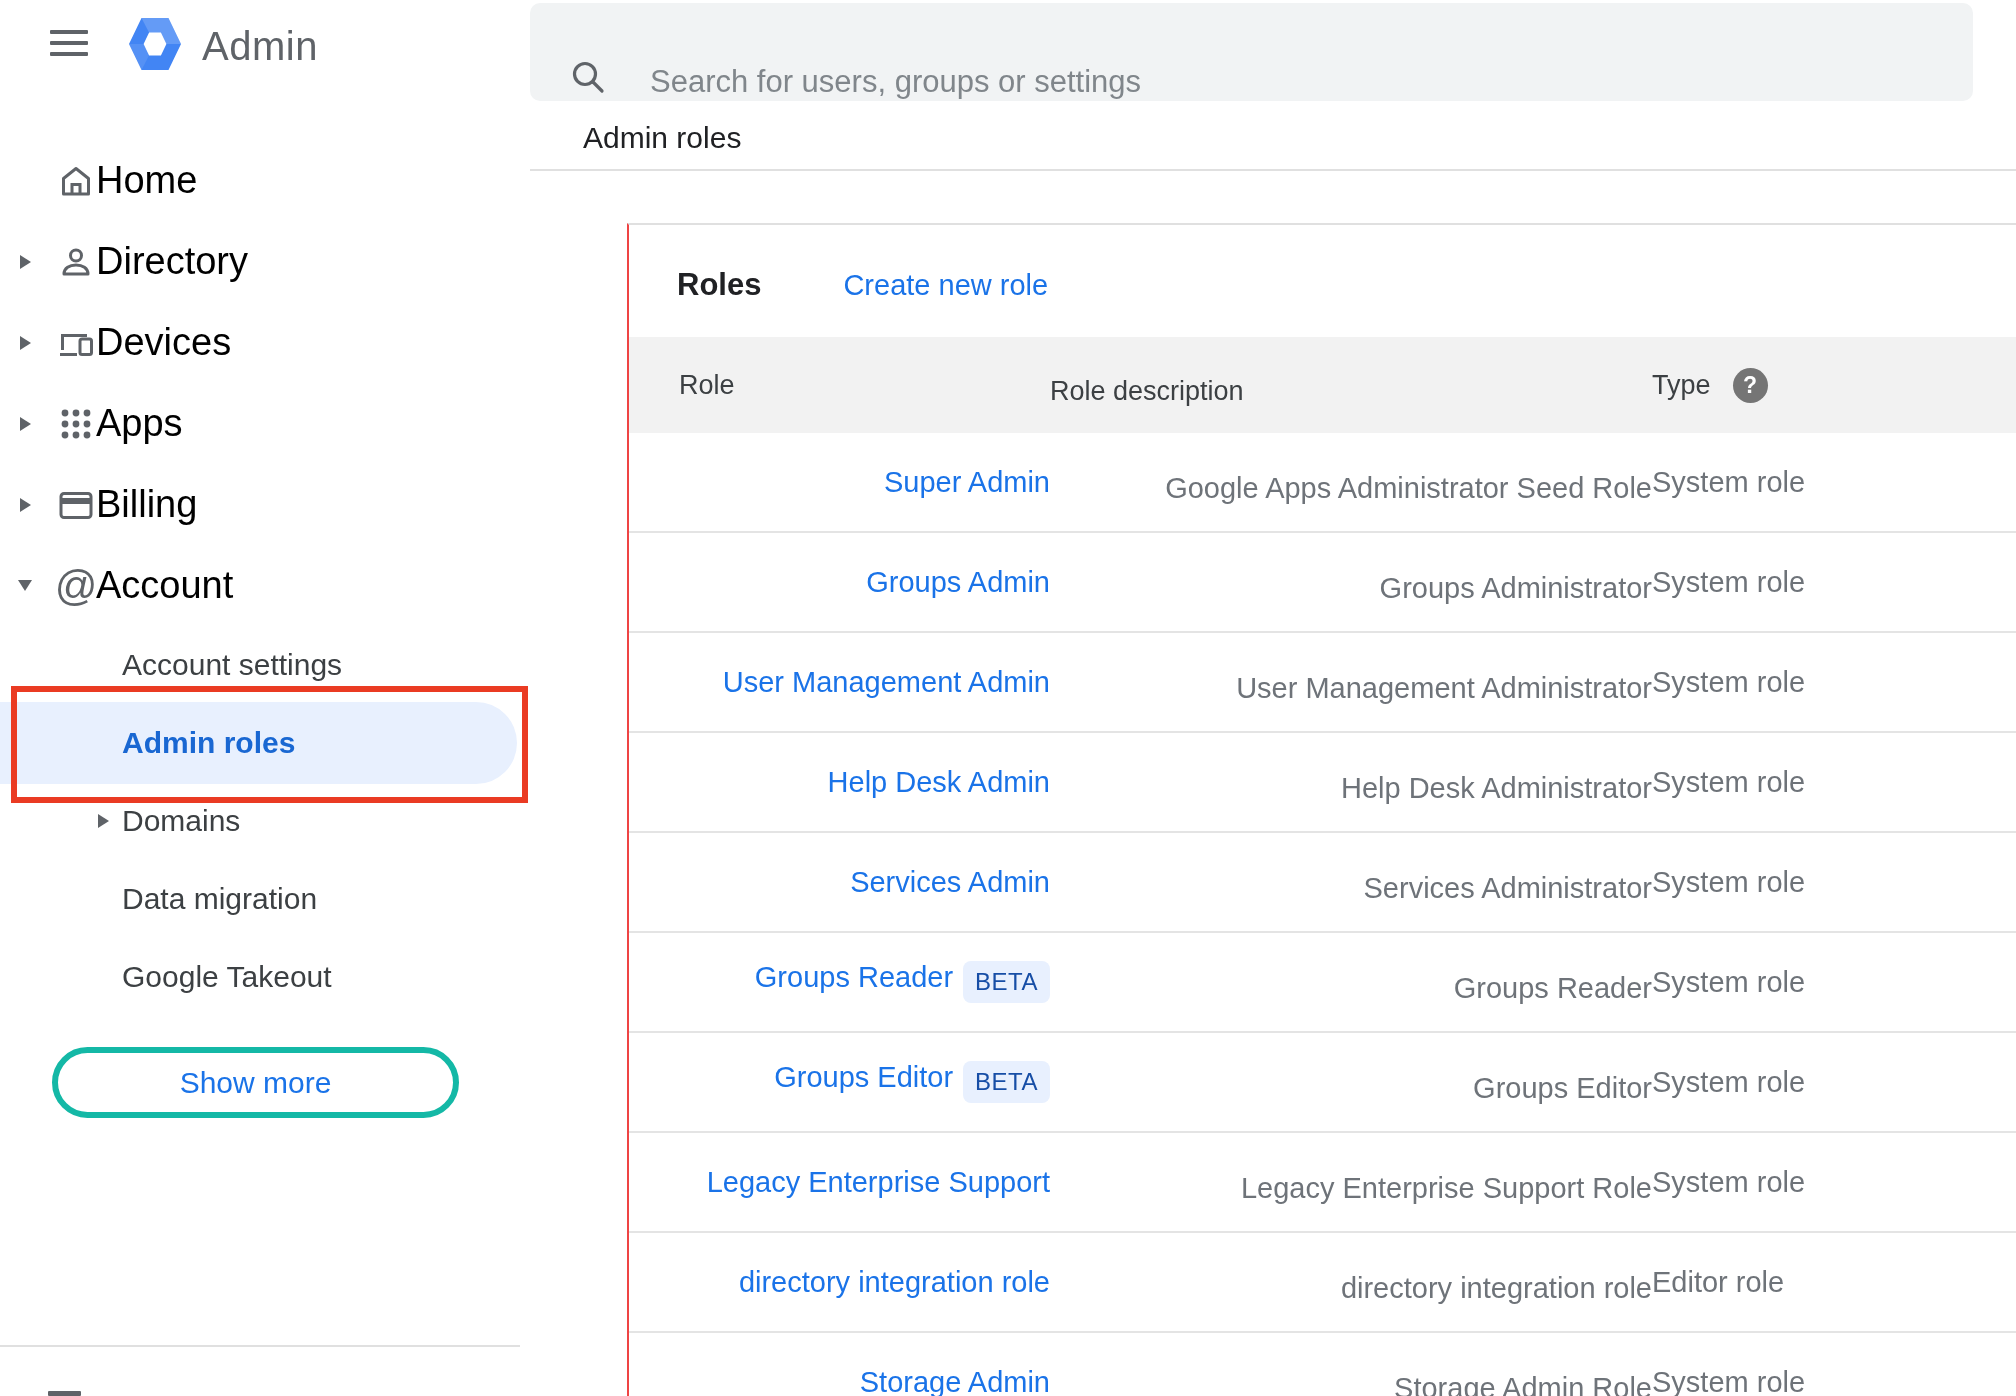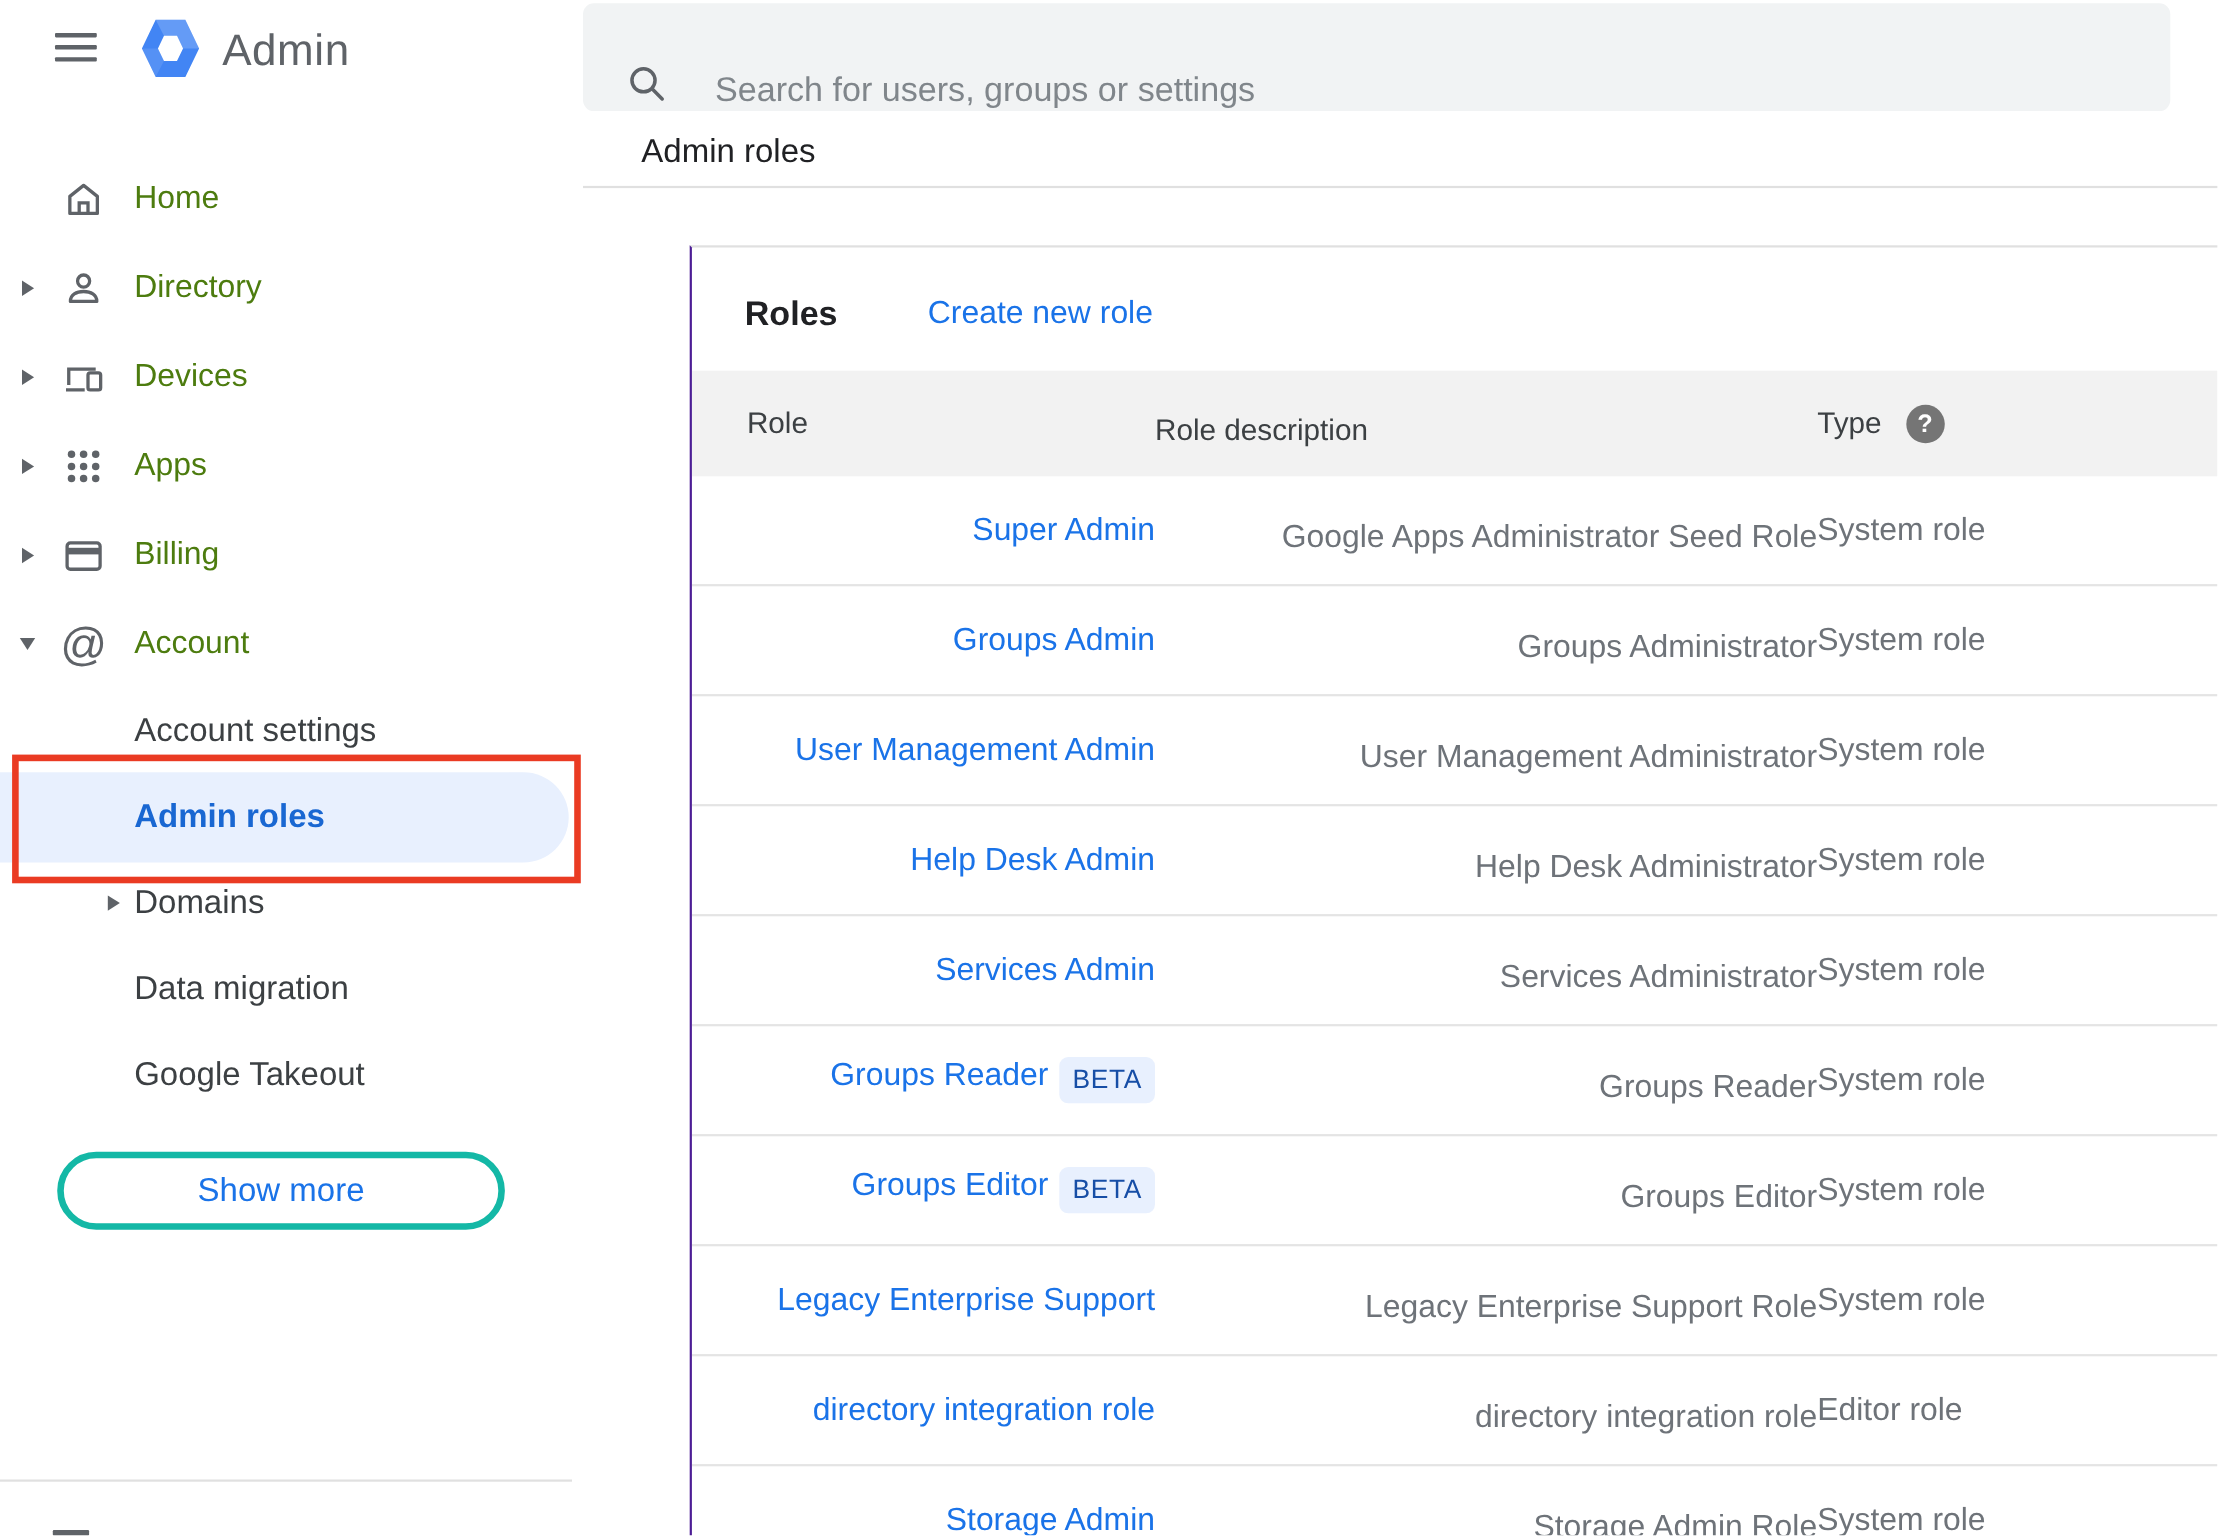--- a/index.html
+++ b/index.html
@@ -14,21 +14,21 @@
   .hamburger i{display:block;height:4px;background:#5f6368;border-radius:1px;margin-bottom:7px;}
   .logo{position:absolute;left:128px;top:15px;display:flex;align-items:center;cursor:pointer;}
   .logo-text{font-size:40px;color:#5f6368;margin-left:20px;letter-spacing:.5px;}
   .nav{position:absolute;left:0;top:140px;width:530px;list-style:none;margin:0;padding:0;}
   .nav li{height:81px;display:flex;align-items:center;padding-left:18px;box-sizing:border-box;}
   .arrow-slot{width:14px;display:flex;justify-content:center;}
   .arr-right{width:0;height:0;border-left:11px solid #5f6368;border-top:7px solid transparent;border-bottom:7px solid transparent;cursor:pointer;}
   .arr-down{width:0;height:0;border-top:11px solid #5f6368;border-left:7px solid transparent;border-right:7px solid transparent;cursor:pointer;}
   .icon-slot{width:40px;height:40px;margin-left:24px;display:flex;align-items:center;justify-content:center;}
   .at-glyph{font-size:42px;color:#5f6368;line-height:40px;}
-  .nav-label{margin-left:26px;font-size:29px;color:#4d7c0f;cursor:pointer;}
+  .nav-label{font-size:38px;color:#000000;cursor:pointer;}
   .subnav{position:absolute;left:0;top:626px;width:530px;list-style:none;margin:0;padding:0;}
   .subnav li{height:78px;display:flex;align-items:center;padding-left:122px;box-sizing:border-box;position:relative;cursor:pointer;}
   .sub-label{font-size:30px;color:#3c4043;position:relative;z-index:2;}
   .sub-arrow{position:absolute;left:98px;top:50%;margin-top:-7px;}
   .sel-pill{position:absolute;left:0;top:-2px;width:517px;height:82px;background:#e8f0fe;border-radius:0 41px 41px 0;z-index:1;}
   .selected .sub-label{color:#1967d2;font-weight:600;}
   .show-more{position:absolute;left:52px;top:1047px;width:407px;height:71px;border:6px solid #14b8a6;border-radius:38px;
     display:flex;align-items:center;justify-content:center;background:#fff;cursor:pointer;box-sizing:border-box;}
   .show-more span{color:#1a73e8;font-size:30px;font-weight:500;}
   .sidebar-divider{position:absolute;left:0;top:1345px;width:520px;height:2px;background:#e0e0e0;}
@@ -37,21 +37,21 @@
   .annotation{position:absolute;left:11px;top:686px;width:517px;height:117px;border:6px solid #ea3b23;box-sizing:border-box;z-index:10;pointer-events:none;}
   
   .searchbar{position:absolute;left:530px;top:3px;width:1443px;height:98px;background:#f1f3f4;border-radius:10px;
     display:flex;align-items:flex-end;padding-left:38px;box-sizing:border-box;}
   .searchbar input{margin-left:40px;border:none;outline:none;background:transparent;font-family:"Liberation Sans",sans-serif;
     font-size:31px;color:#3c4043;width:1200px;}
   .searchbar input::placeholder{color:#80868b;opacity:1;}
   .breadcrumb{position:absolute;left:583px;top:118px;font-size:30px;color:#202124;line-height:40px;}
   .crumb-divider{position:absolute;left:530px;top:169px;width:1486px;height:2px;background:#e0e0e0;}
   
-  .card{position:absolute;left:627px;top:223px;width:1389px;height:1173px;border-left:2px solid #4c1d95;border-top:2px solid #e0e0e0;
+  .card{position:absolute;left:627px;top:223px;width:1389px;height:1173px;border-left:2px solid #ef4444;border-top:2px solid #e0e0e0;
     box-sizing:border-box;overflow:hidden;background:#fff;}
   .card-title-row{height:112px;display:flex;align-items:center;padding-left:48px;padding-top:8px;box-sizing:border-box;}
   .card-title{font-size:31px;font-weight:600;color:#202124;}
   .create-link{margin-left:82px;font-size:29px;color:#1a73e8;cursor:pointer;text-decoration:none;}
   .thead{height:96px;background:#f2f2f2;display:flex;align-items:center;}
   .col-role{flex:0 0 421px;padding-left:50px;box-sizing:border-box;}
   .col-desc{flex:0 0 602px;margin-top:12px;}
   .col-type{flex:1;display:flex;align-items:center;}
   .th{font-size:27px;color:#3c4043;}
   .help-circle{width:35px;height:35px;border-radius:50%;background:#757575;color:#fff;font-size:23px;font-weight:bold;

